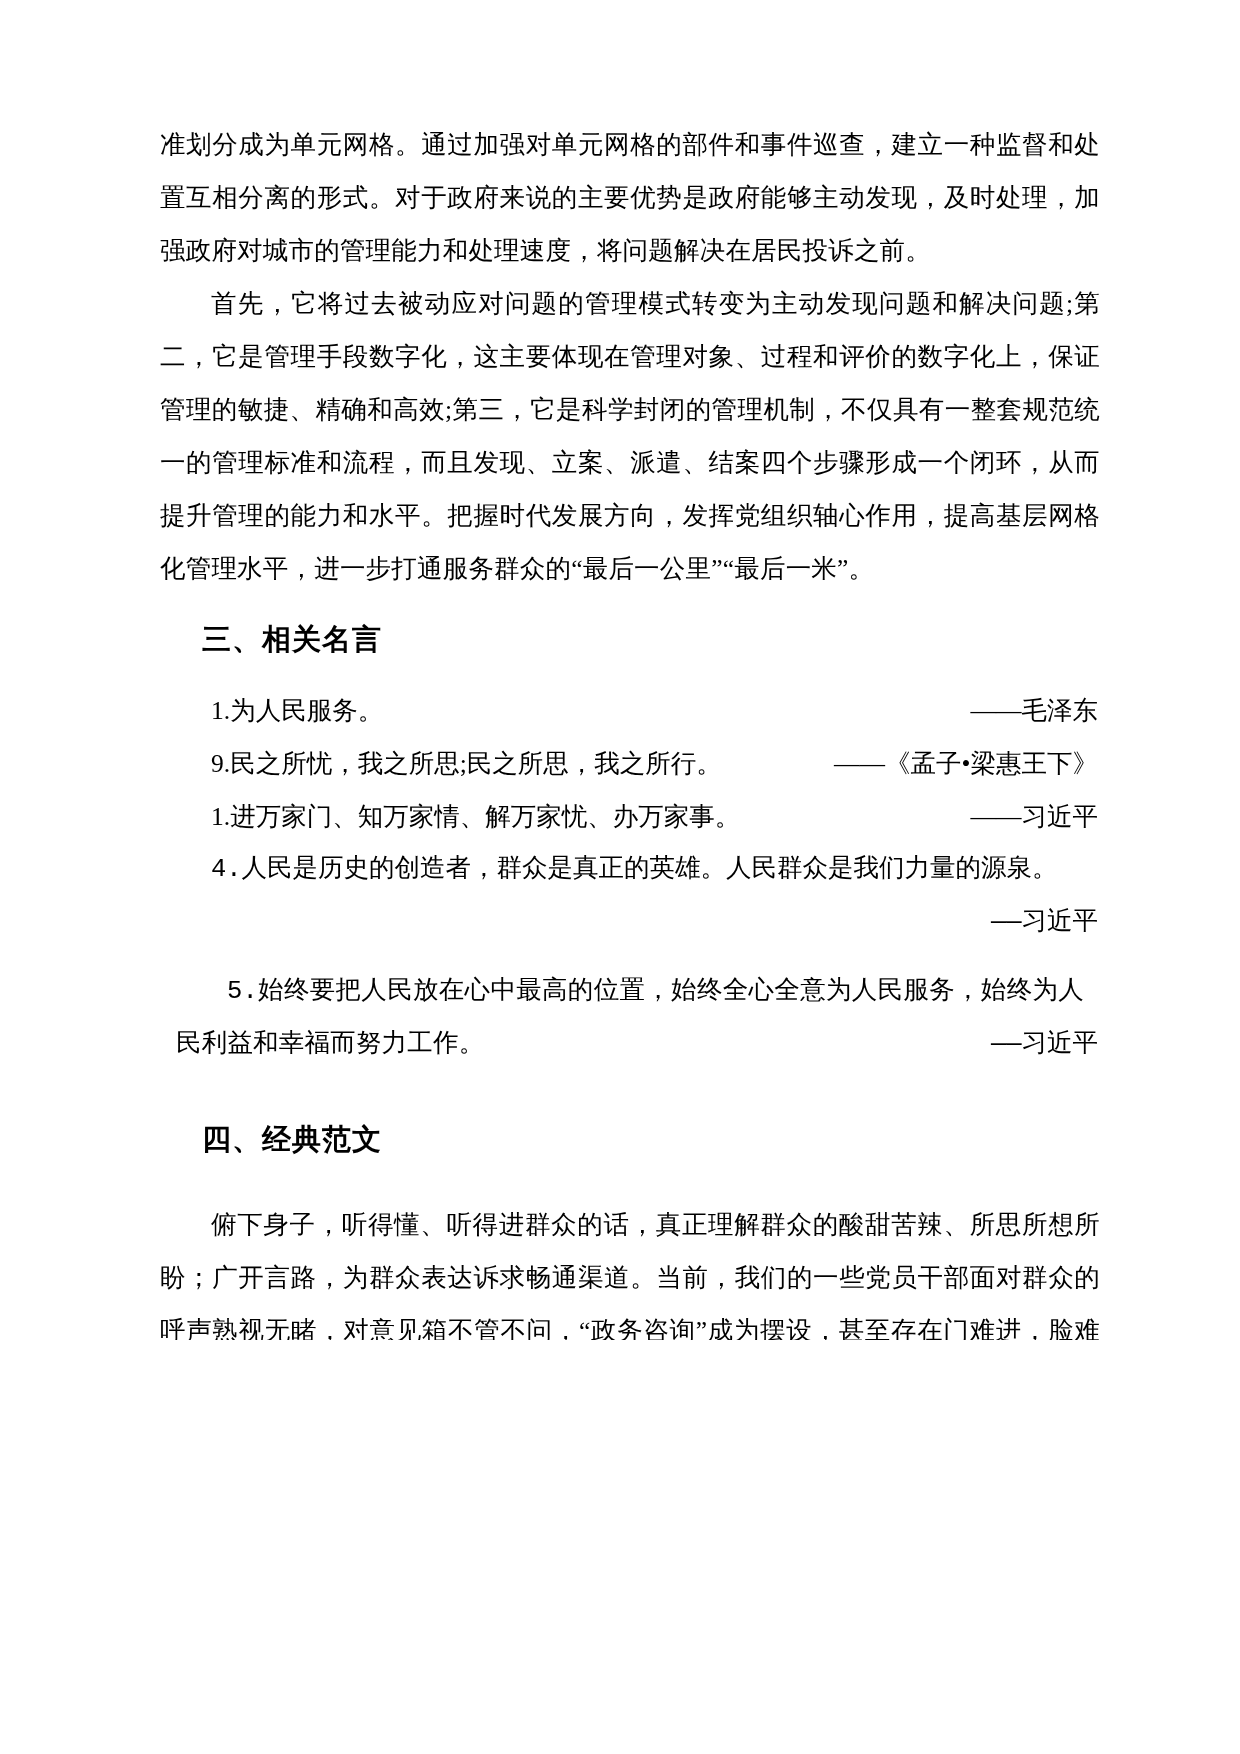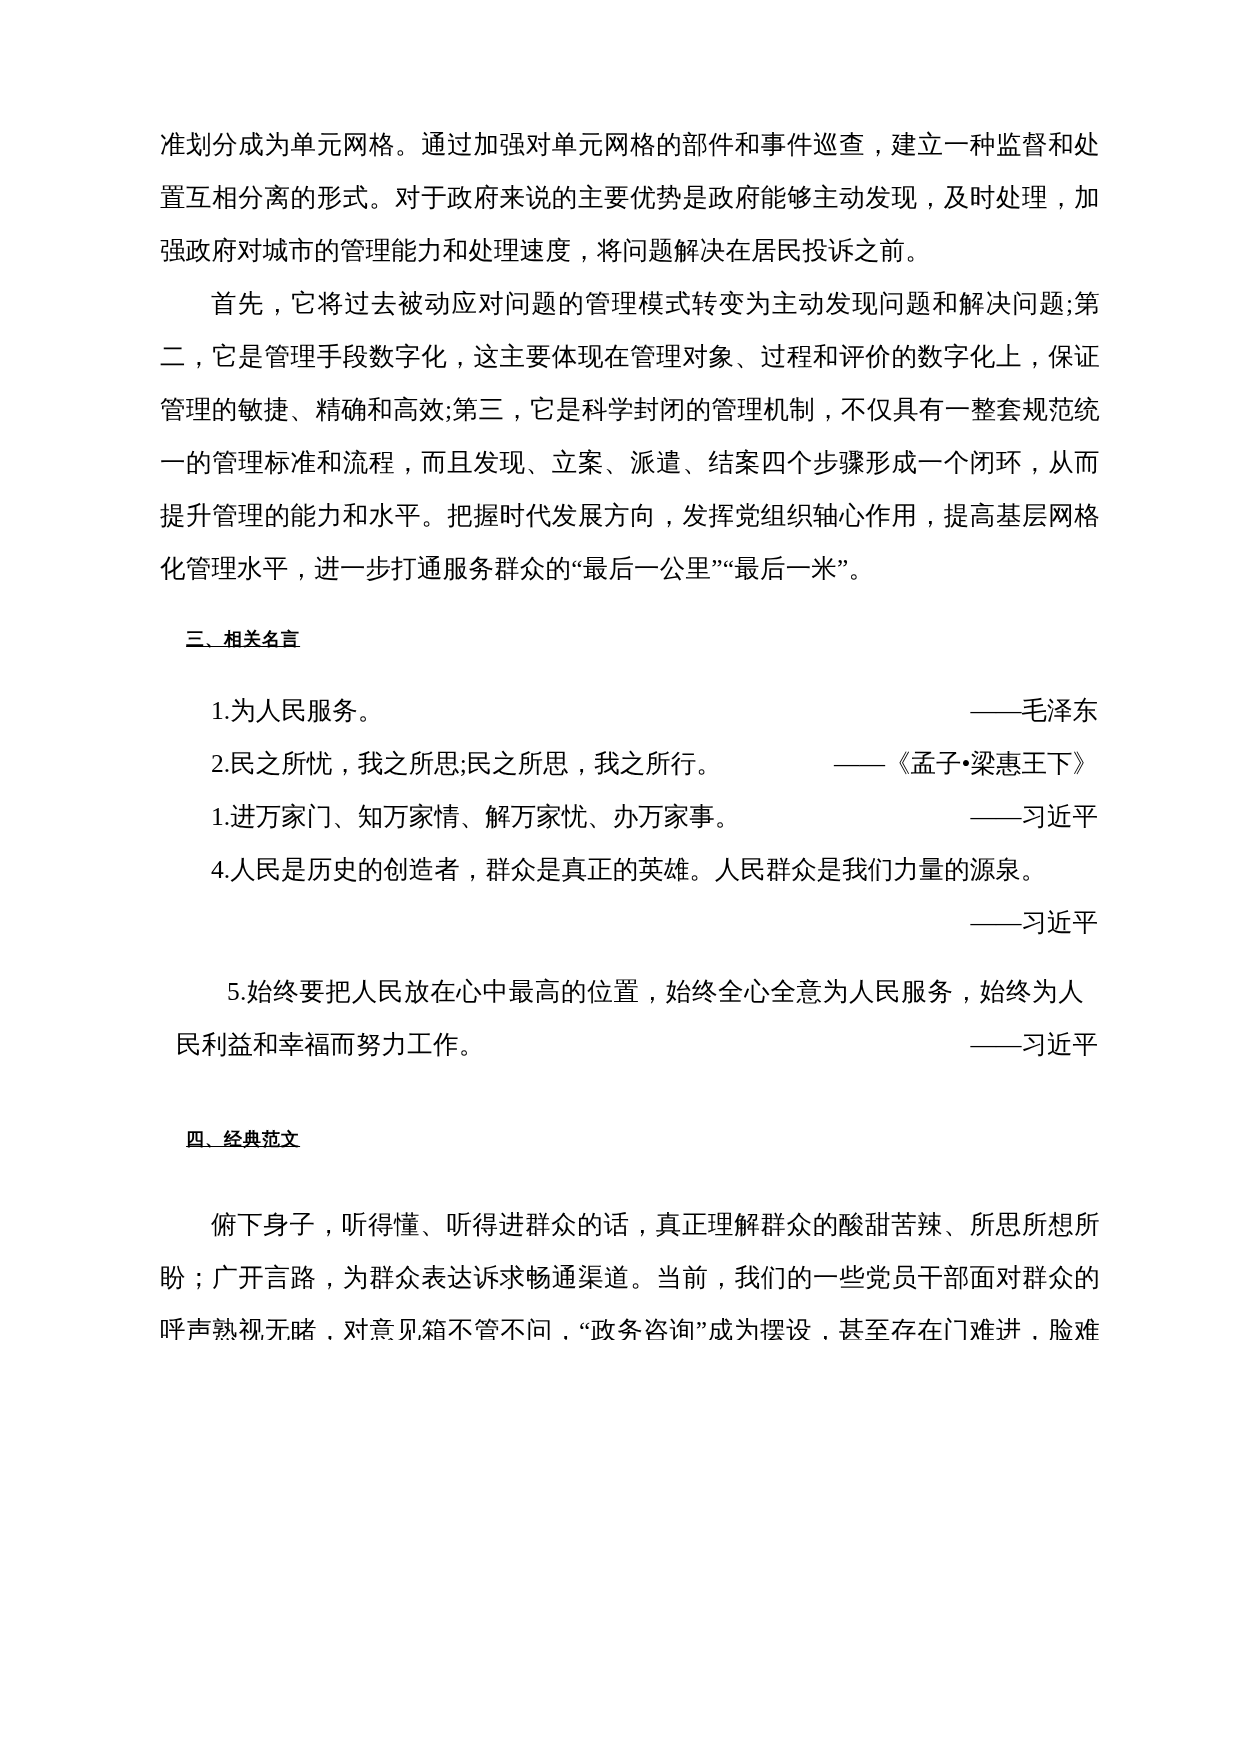--- a/index.html
+++ b/index.html
@@ -25,27 +25,26 @@
     line-height: 53px;
     text-align: justify;
     text-justify: inter-ideograph;
     letter-spacing: 0.2px;
     margin: 0;
   }
   .indent {
     text-indent: 2em;
   }
   .section-heading {
-    font-size: 18px;
+    font-size: 29px;
     font-weight: bold;
     line-height: 53px;
     margin: 0;
     text-indent: 1.45em;
     letter-spacing: 1px;
-    text-decoration: underline;
   }
   .spacer-sm { height: 18px; }
   .spacer-md { height: 26px; }
   .spacer-lg { height: 32px; }
 
   .quote-row {
     display: flex;
     align-items: flex-end;
     justify-content: space-between;
     font-size: 25.5px;
@@ -56,20 +55,21 @@
   .quote-row .quote-text {
     white-space: nowrap;
   }
   .quote-row .quote-source {
     white-space: nowrap;
     padding-right: 2px;
   }
   .quote-block {
     font-size: 25.5px;
     line-height: 53px;
+    font-family: Liberation Mono, monospace;
   }
   .quote-block .line-indent {
     padding-left: 2em;
   }
   .quote-right {
     text-align: right;
     font-size: 25.5px;
     line-height: 53px;
     padding-right: 2px;
   }
@@ -114,21 +114,21 @@
     <h2 class="section-heading">三、相关名言</h2>
 
     <div class="spacer-sm"></div>
 
     <div class="quote-row">
       <span class="quote-text">1.为人民服务。</span>
       <span class="quote-source">——毛泽东</span>
     </div>
 
     <div class="quote-row">
-      <span class="quote-text">2.民之所忧，我之所思;民之所思，我之所行。</span>
+      <span class="quote-text">9.民之所忧，我之所思;民之所思，我之所行。</span>
       <span class="quote-source">——《孟子•梁惠王下》</span>
     </div>
 
     <div class="quote-row">
       <span class="quote-text">1.进万家门、知万家情、解万家忧、办万家事。</span>
       <span class="quote-source">——习近平</span>
     </div>
 
     <div class="quote-block">
       <div class="line-indent">4.人民是历史的创造者，群众是真正的英雄。人民群众是我们力量的源泉。</div>

